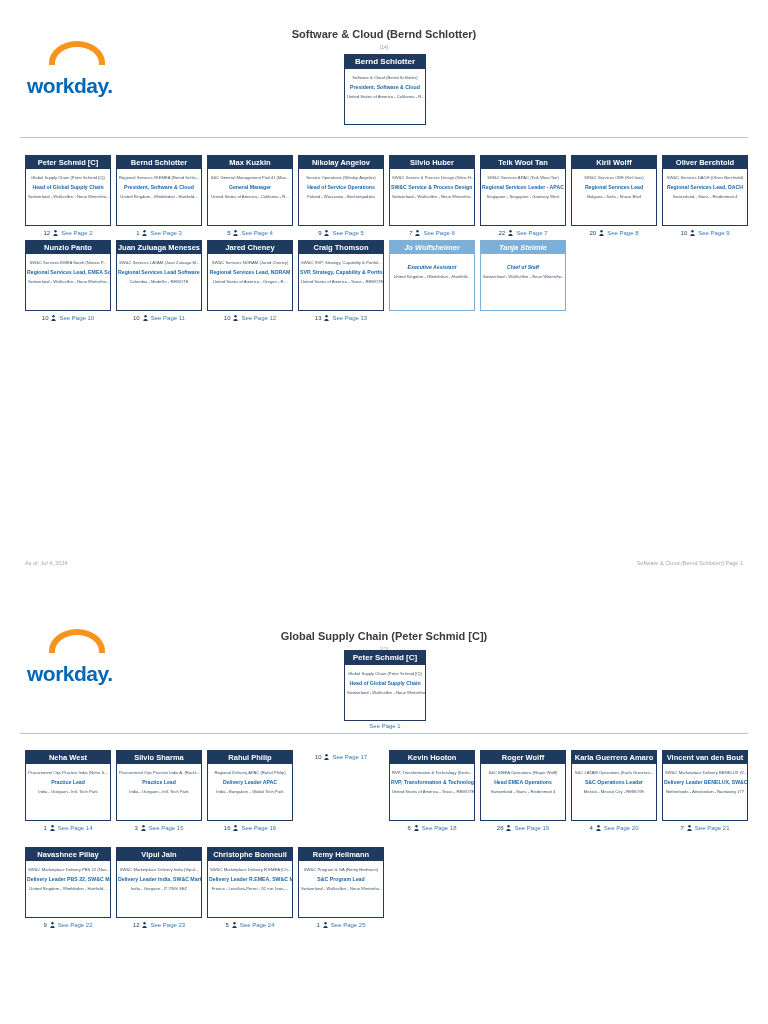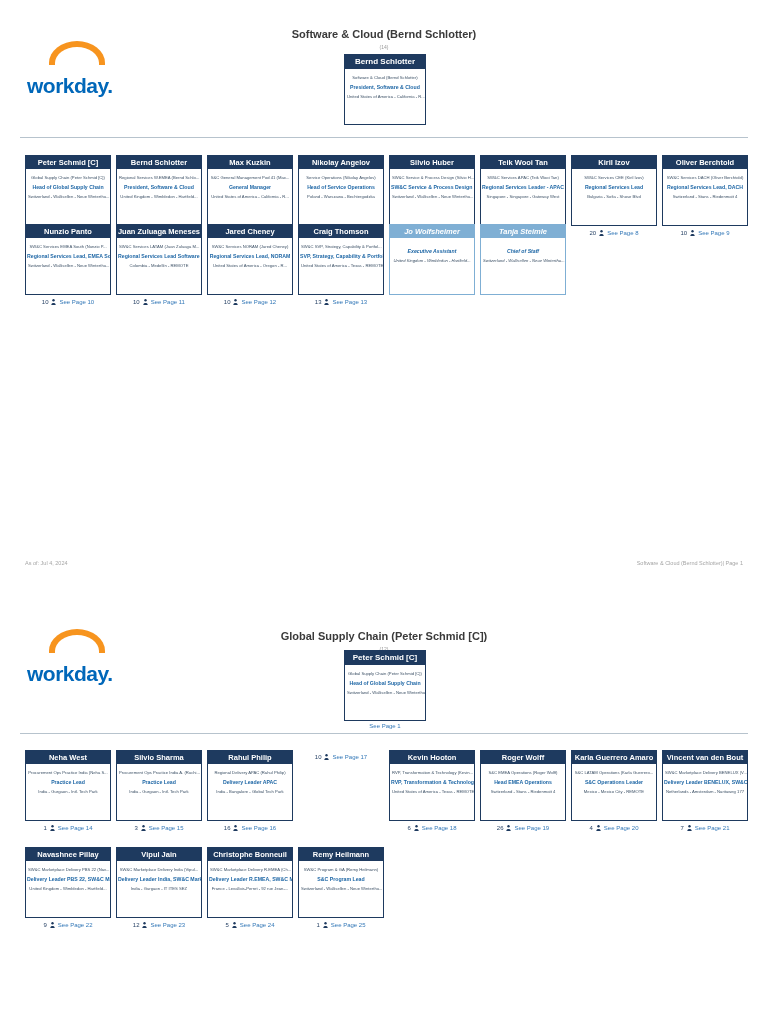--- a/index.html
+++ b/index.html
@@ -180,21 +180,21 @@
         <svg viewBox="0 0 10 12">
               <circle cx="5" cy="2.6" r="2.4"></circle>
               <path d="M0.6 12 C0.6 6.8 9.4 6.8 9.4 12 Z"></path>
             </svg>
       </span>
       <span class="card-see">See Page 7</span>
     </div>
   </div>
       <div class="cardwrap">
     <div class="card">
-      <div class="card-name">Kiril Izov</div>
+      <div class="card-name">Kiril Wolff</div>
       <div class="card-org">SW&amp;C Services CEE  (Kiril Izov)</div>
       <div class="card-title">Regional Services Lead</div>
       <div class="card-loc">Bulgaria - Sofia - Shose Blvd</div>
     </div>
     <div class="card-footer">
       <span class="card-count">20</span>
       <span class="person-icon">
         <svg viewBox="0 0 10 12">
               <circle cx="5" cy="2.6" r="2.4"></circle>
               <path d="M0.6 12 C0.6 6.8 9.4 6.8 9.4 12 Z"></path>
@@ -215,21 +215,21 @@
       <span class="person-icon">
         <svg viewBox="0 0 10 12">
               <circle cx="5" cy="2.6" r="2.4"></circle>
               <path d="M0.6 12 C0.6 6.8 9.4 6.8 9.4 12 Z"></path>
             </svg>
       </span>
       <span class="card-see">See Page 9</span>
     </div>
   </div>
     </div>
-  <div class="row" style="top:224px;">
+  <div class="row" style="top:240px;">
       <div class="cardwrap">
     <div class="card">
       <div class="card-name">Nunzio Panto</div>
       <div class="card-org">SW&amp;C Services EMEA South  (Nunzio P...</div>
       <div class="card-title">Regional Services Lead, EMEA South</div>
       <div class="card-loc">Switzerland - Wallisellen - Neue Winterthu...</div>
     </div>
     <div class="card-footer">
       <span class="card-count">10</span>
       <span class="person-icon">

